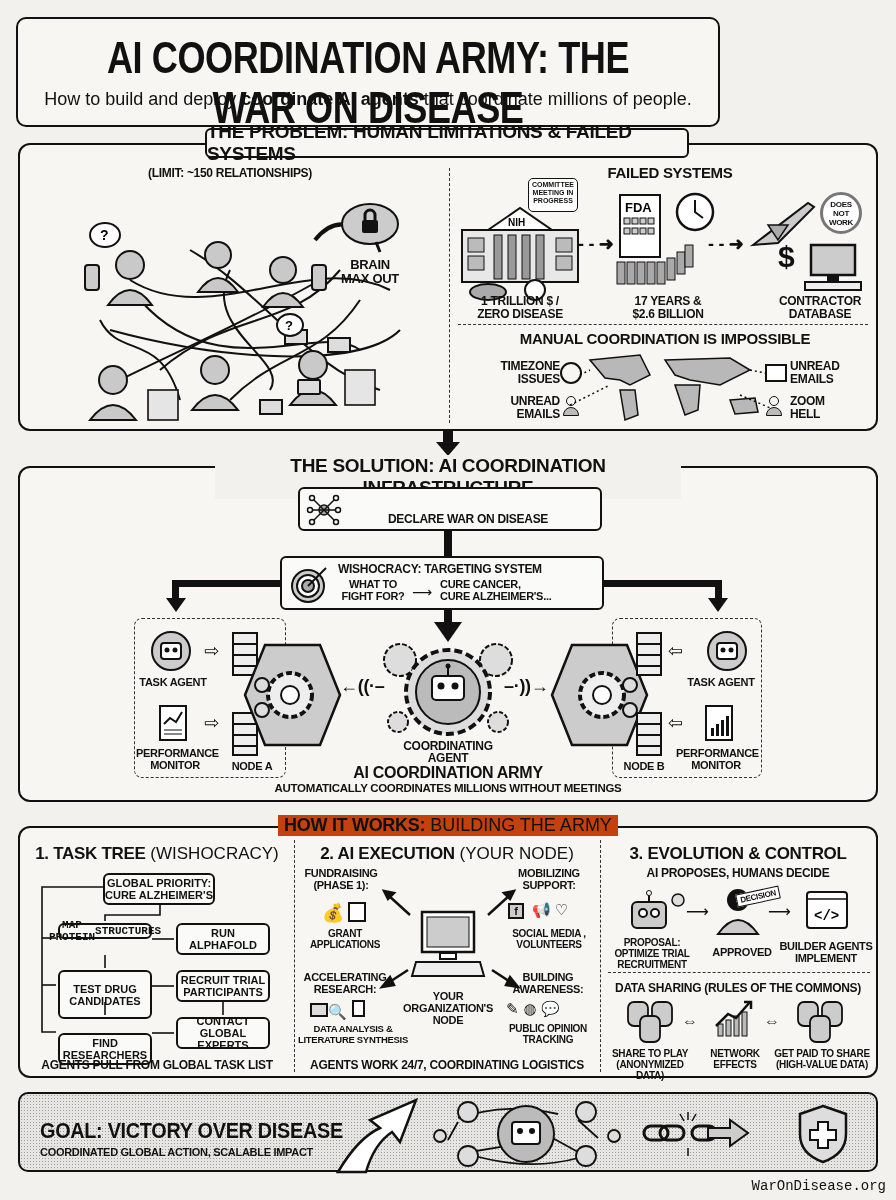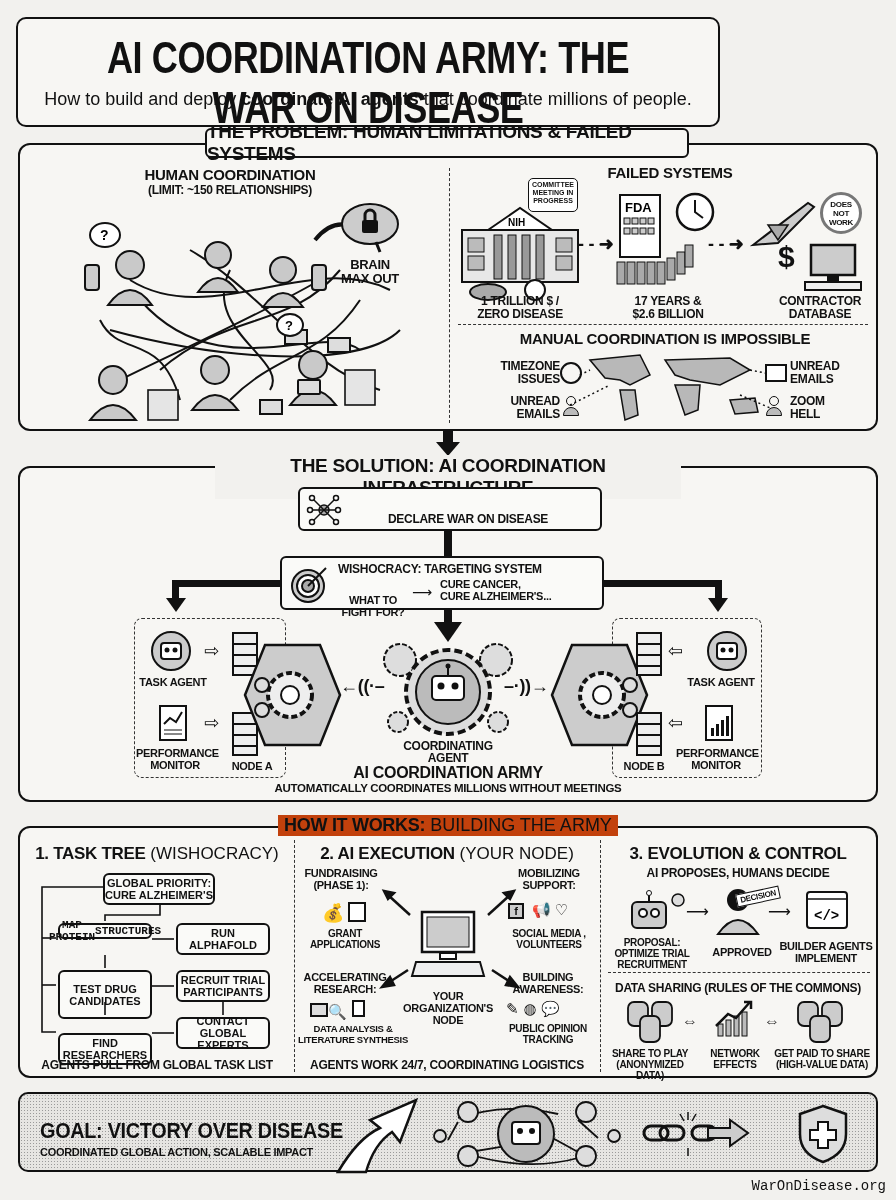--- a/index.html
+++ b/index.html
@@ -36,21 +36,20 @@
 </div>
 
 <div class="box" style="left:18px;top:143px;width:860px;height:288px;border-radius:12px;"></div>
 <div class="abs" style="left:205px;top:128px;width:484px;height:30px;border:2.5px solid #111;border-radius:6px;background:#f7f6f3;display:flex;align-items:center;justify-content:center;">
   <span class="cond" style="font-size:19px;">THE PROBLEM: HUMAN LIMITATIONS &amp; FAILED SYSTEMS</span>
 </div>
 
 <div class="abs" style="left:449px;top:168px;width:0;height:255px;border-left:1.5px dashed #333;"></div>
 
 <div class="abs center" style="left:100px;top:166px;width:260px;">
-  <div class="cond" style="font-size:15px;">HUMAN COORDINATION</div>
   <div class="cond" style="font-size:12px;">(LIMIT: ~150 RELATIONSHIPS)</div>
 </div>
 <svg class="abs" style="left:60px;top:210px;" width="380" height="215" viewBox="0 0 380 215">
   <g fill="none" stroke="#111" stroke-width="2">
     <path d="M70 70 C 150 120, 250 40, 330 80"></path>
     <path d="M80 90 C 160 180, 260 110, 300 140"></path>
     <path d="M170 60 C 140 120, 230 150, 210 180"></path>
     <path d="M260 70 C 190 110, 120 140, 60 170"></path>
     <path d="M100 160 C 170 100, 230 120, 280 60"></path>
     <path d="M40 110 C 60 150, 100 120, 120 190"></path>
@@ -266,21 +265,21 @@
 <div class="abs" style="left:444px;top:531px;width:8px;height:26px;background:#111;"></div>
 
 <div class="abs" style="left:280px;top:556px;width:324px;height:54px;border:2px solid #111;border-radius:6px;background:#fafaf8;">
   <svg class="abs" style="left:8px;top:6px;" width="40" height="40" viewBox="0 0 40 40">
     <circle cx="18" cy="22" r="16" fill="#ccc" stroke="#111" stroke-width="2"></circle>
     <circle cx="18" cy="22" r="11" fill="#fff" stroke="#111" stroke-width="2"></circle>
     <circle cx="18" cy="22" r="6" fill="#aaa" stroke="#111" stroke-width="2"></circle>
     <line x1="18" y1="22" x2="36" y2="4" stroke="#111" stroke-width="2"></line>
   </svg>
   <div class="abs cond" style="left:56px;top:4px;font-size:12px;">WISHOCRACY: TARGETING SYSTEM</div>
-  <div class="abs center cond" style="left:56px;top:36px;width:70px;font-size:11px;line-height:12px;">
+  <div class="abs center cond" style="left:56px;top:20px;width:70px;font-size:11px;line-height:12px;">
     <div>WHAT TO</div>
     <div>FIGHT FOR?</div>
   </div>
   <div class="abs" style="left:130px;top:26px;font-size:14px;">⟶</div>
   <div class="abs cond" style="left:158px;top:20px;font-size:11px;line-height:12px;">
     <div>CURE CANCER,</div>
     <div>CURE ALZHEIMER'S...</div>
   </div>
 </div>
 

